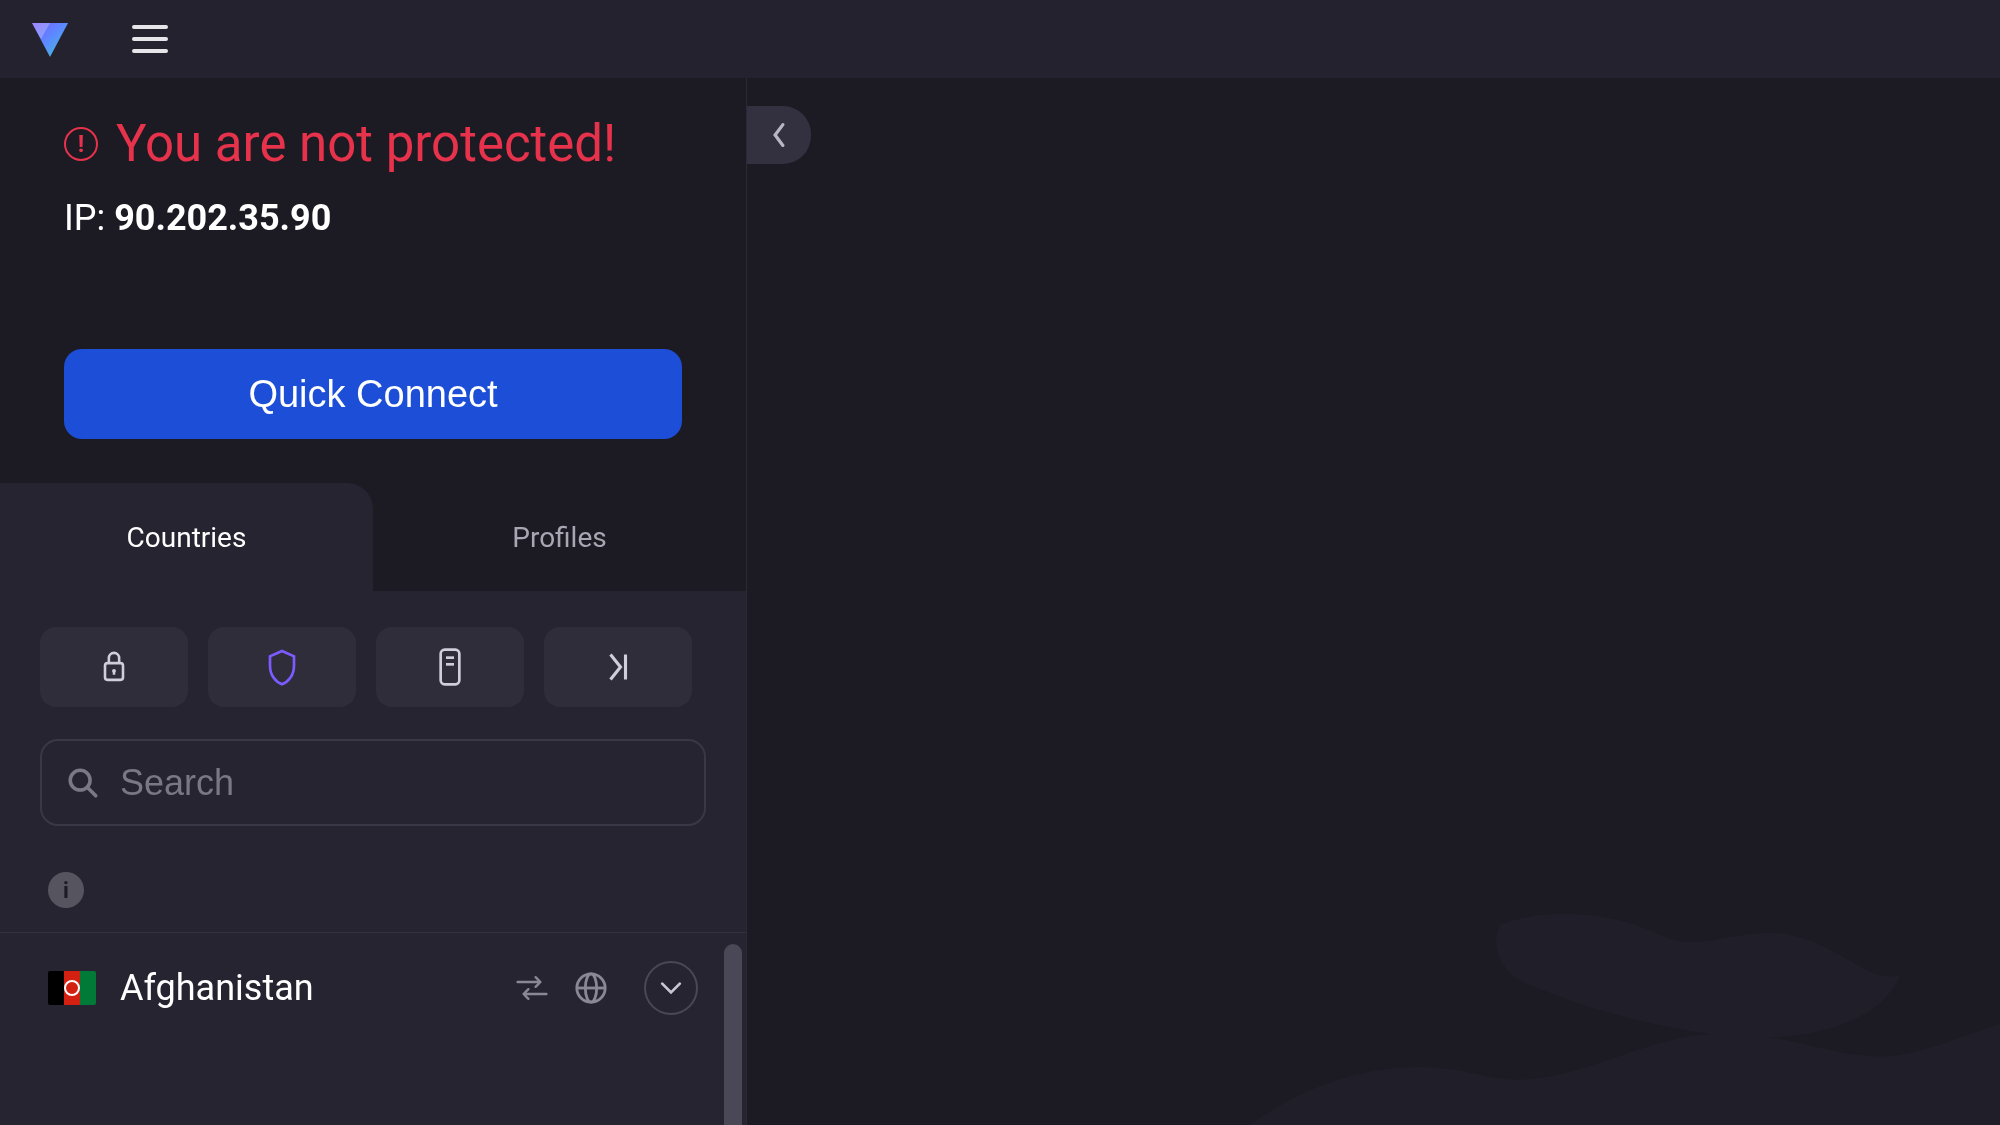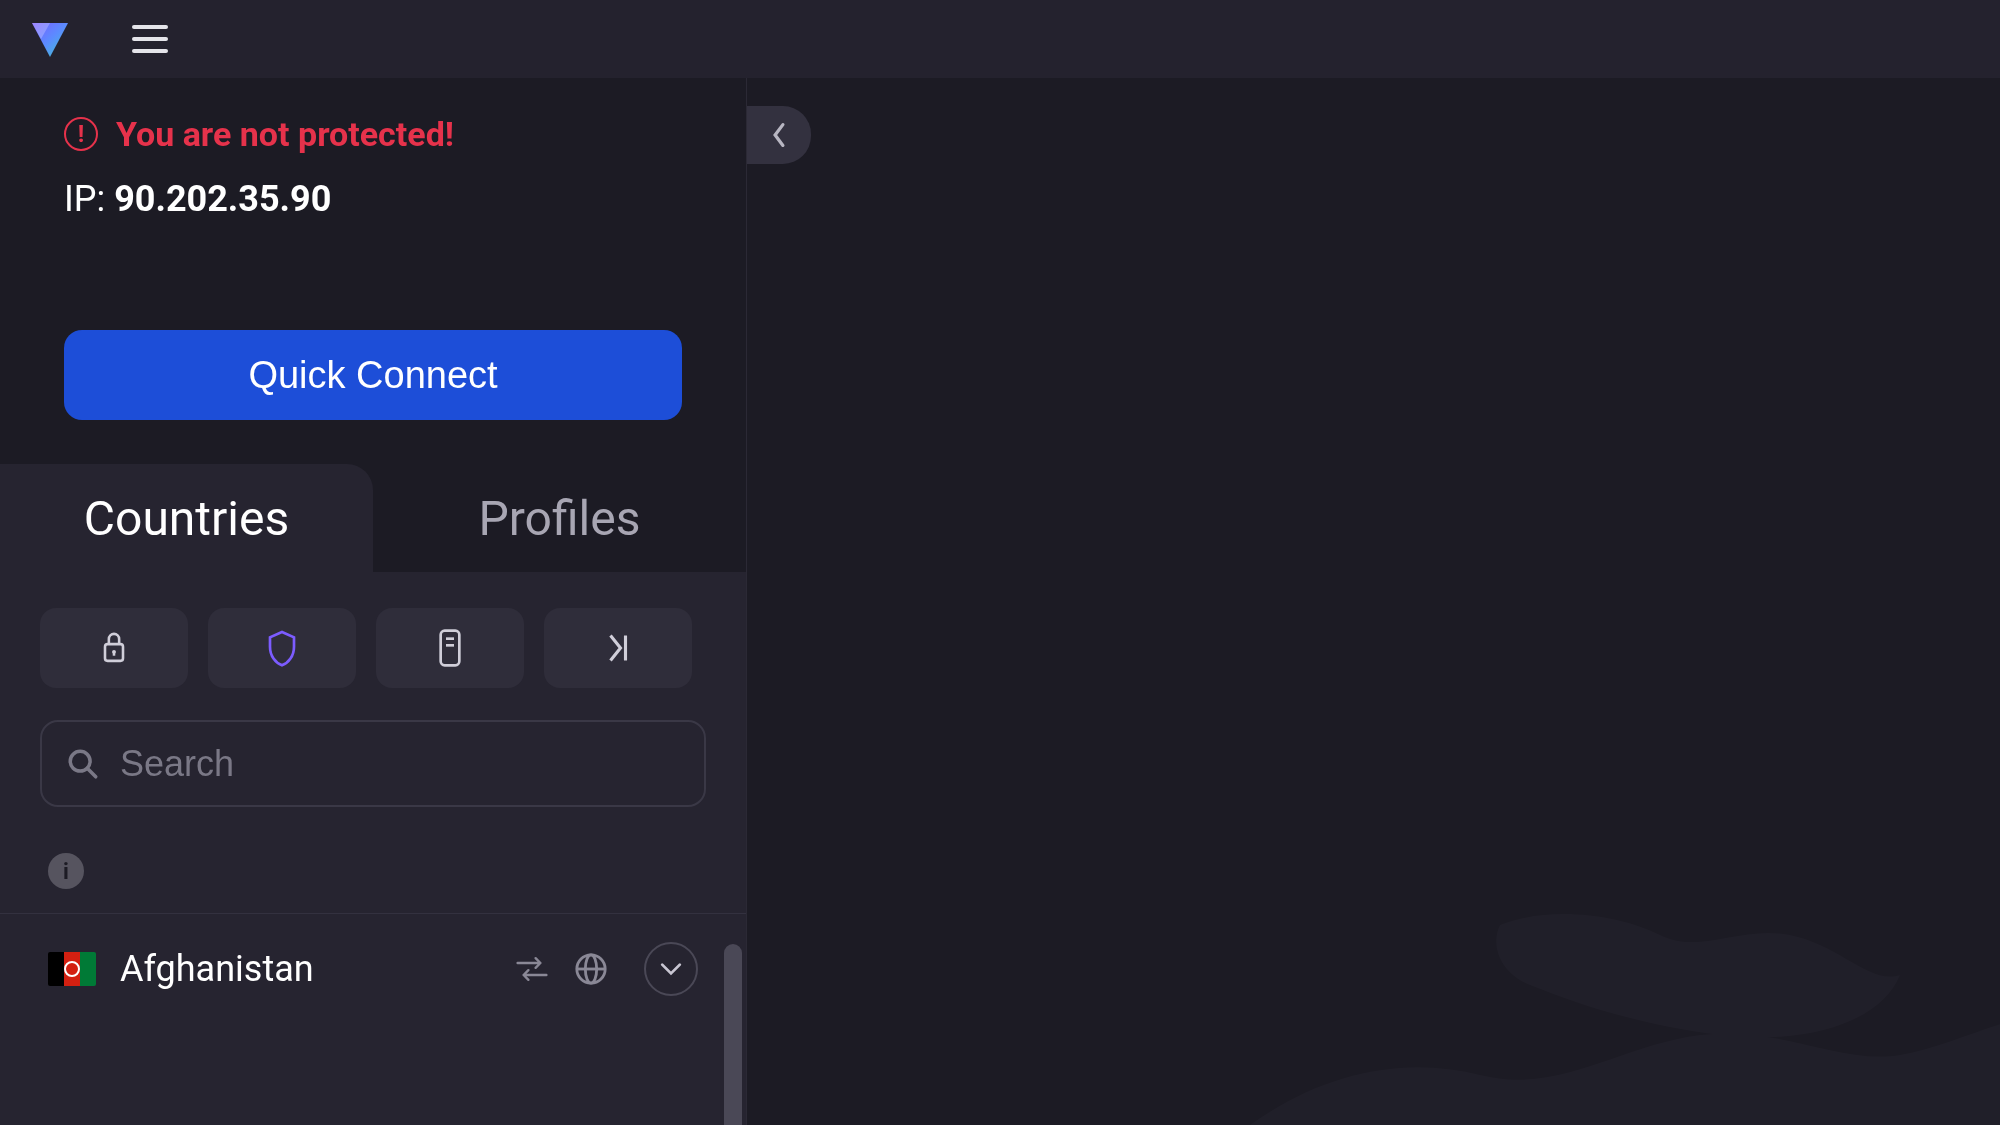--- a/index.html
+++ b/index.html
@@ -68,22 +68,22 @@
   border-radius: 50%;
   display: flex;
   align-items: center;
   justify-content: center;
   color: #e6324b;
   font-weight: bold;
   font-size: 24px;
 }
 .status-text {
   color: #e6324b;
-  font-size: 34px;
-  font-weight: 700;
+  font-size: 51px;
+  font-weight: 400;
 }
 .ip-line {
   margin-top: 24px;
   font-size: 36px;
 }
 .ip-label { color: #fff; font-weight: 400; }
 .ip-value { color: #fff; font-weight: 700; }
 .quick-connect {
   margin: 80px 64px 0 64px;
   height: 90px;
@@ -98,21 +98,21 @@
 .tabs {
   display: flex;
   margin-top: 44px;
 }
 .tab {
   flex: 1;
   height: 108px;
   display: flex;
   align-items: center;
   justify-content: center;
-  font-size: 48px;
+  font-size: 28px;
   cursor: pointer;
   color: #a8a6b3;
   background: #1c1b24;
 }
 .tab.active {
   background: #262430;
   color: #fff;
   border-top-right-radius: 26px;
 }
 .tab.inactive {

